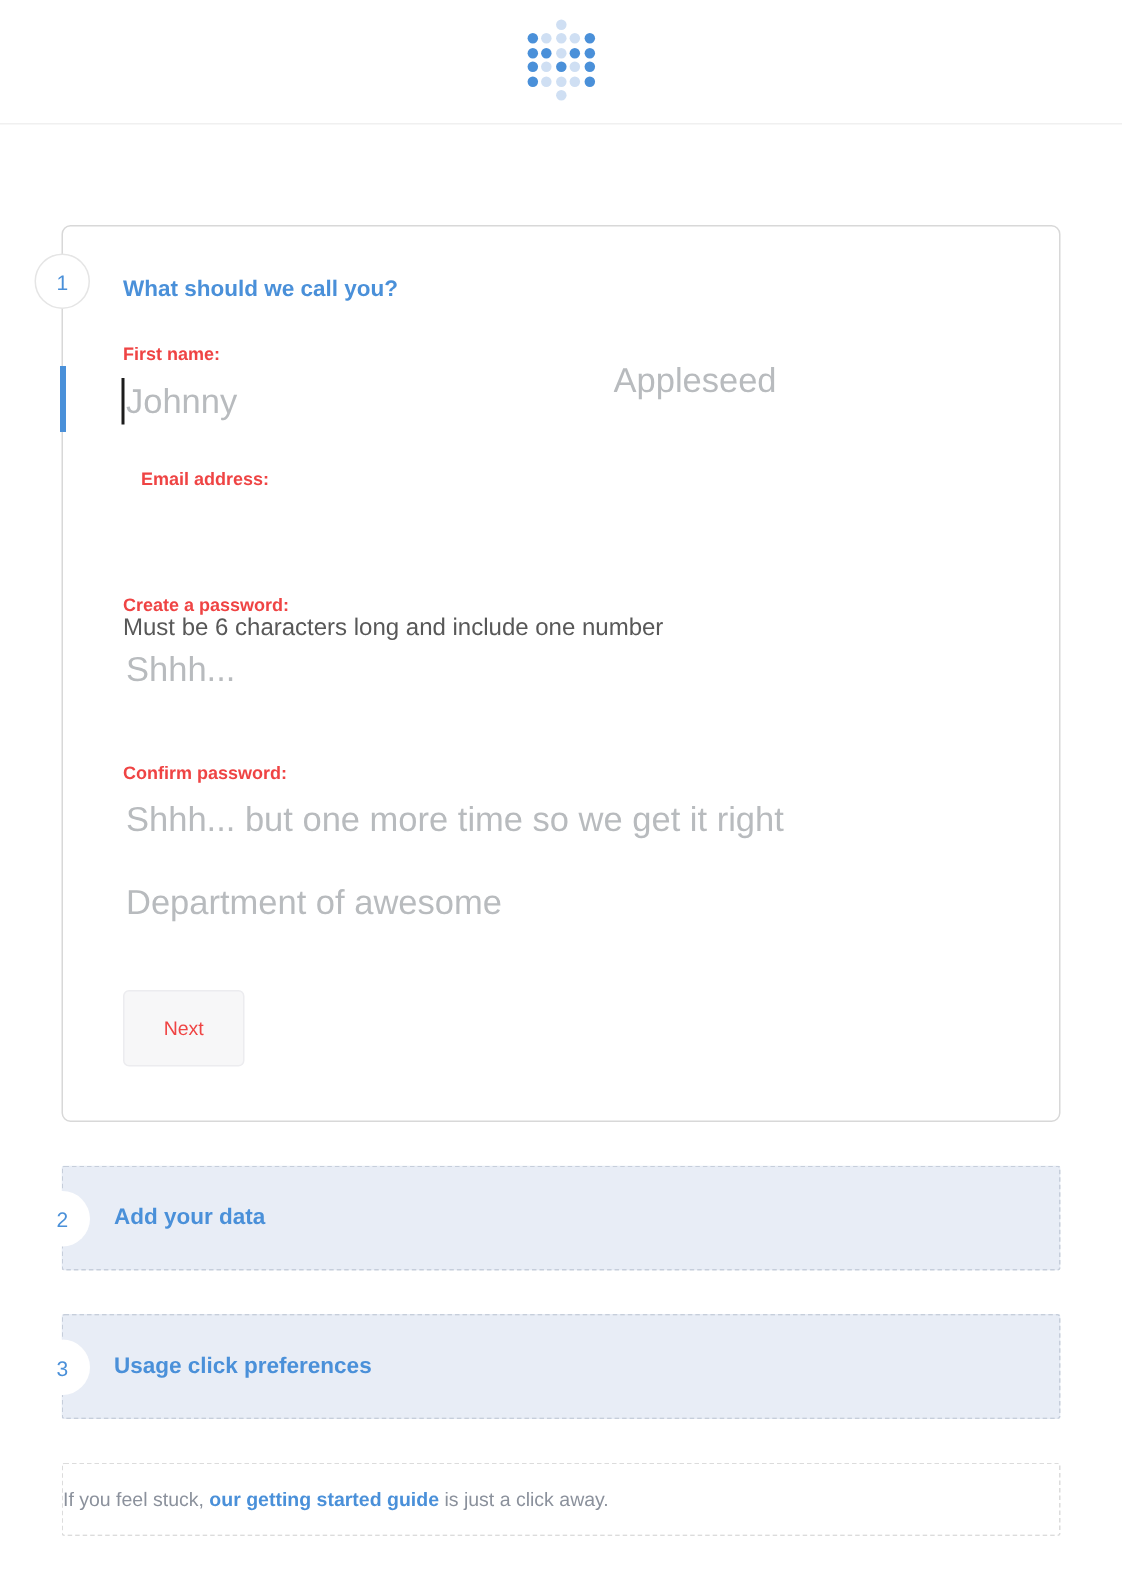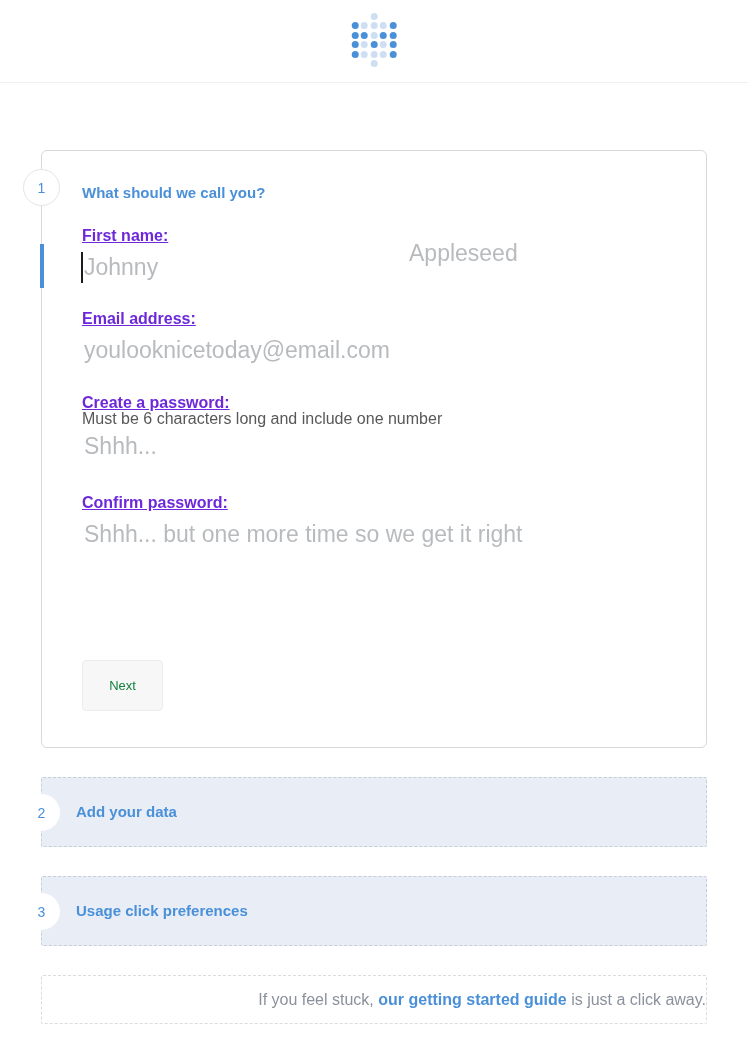--- a/index.html
+++ b/index.html
@@ -27,58 +27,58 @@
   .badge {
     position: absolute; width: 37px; height: 37px; border-radius: 50%;
     background: #fff; display: flex; align-items: center; justify-content: center;
     font-size: 14px; color: #4a90d9;
   }
   .card .badge { left: -19px; top: 18px; border: 1px solid #e5e5e5; }
   .focus-bar { position: absolute; left: -2px; top: 93px; width: 4px; height: 44px; background: #4a90d9; }
   .card-title { position: absolute; left: 40px; top: 33px; margin: 0; font-size: 15px; font-weight: bold; color: #4a90d9; }
 
   .field { position: absolute; }
-  .field .label { display: block; font-size: 16px; font-weight: bold; color: #6d28d9; line-height: 14px; text-decoration: underline; }
+  .field .label { display: block; font-size: 12px; font-weight: bold; color: #ef4444; line-height: 14px; }
   .field .hint { display: block; font-size: 16px; color: #585858; line-height: 15px; margin-top: 1px; }
   .field input {
     display: block; border: none; outline: none; background: transparent;
     margin-top: 8px; padding: 0 0 0 2px; height: 32px; width: 100%;
     font-family: Liberation Sans, sans-serif; font-size: 23px; color: #9b9b9b;
   }
   .field input::placeholder { color: #b8bbbe; opacity: 1; }
   .f-first  { left: 40px;  top: 78px;  width: 285px; }
   .f-last   { left: 365px; top: 78px;  width: 285px; }
-  .f-email  { left: 40px;  top: 161px; width: 584px; }
+  .f-email  { left: 52px;  top: 161px; width: 584px; }
   .f-pass   { left: 40px;  top: 245px; width: 584px; }
   .f-pass input { margin-top: 4px; }
-  .f-confirm{ left: 40px;  top: 345px; width: 584px; }
+  .f-confirm{ left: 40px;  top: 357px; width: 584px; }
   .f-company{ left: 40px;  top: 426px; width: 584px; }
   .caret { position: absolute; left: -1px; top: 23px; width: 2px; height: 31px; background: #1c1c1c; }
 
   .next-btn {
     position: absolute; left: 40px; top: 509px; width: 81px; height: 51px;
     background: #f7f7f8; border: 1px solid #ececef; border-radius: 4px;
-    color: #15803d; font-size: 13px; font-family: "Liberation Sans", sans-serif;
+    color: #ef4444; font-size: 13px; font-family: "Liberation Sans", sans-serif;
   }
 
   
   .step-box {
     position: absolute; left: 41px; width: 666px; height: 70px;
     background: #e8edf6; border: 1px dashed #c6cedb; border-radius: 2px;
   }
   .step-box .badge { left: -19px; top: 16px; }
   .step-box .title { margin: 0 0 0 34px; line-height: 68px; font-size: 15px; font-weight: bold; color: #4a90d9; }
   .step-2 { top: 777px; }
   .step-3 { top: 876px; }
 
   
   .footer {
     position: absolute; left: 41px; top: 975px; width: 666px; height: 49px;
     background: #fff; border: 1px dashed #dcdcdc; border-radius: 2px;
-    text-align: right; line-height: 47px; font-size: 16px; color: #8b919c;
+    text-align: left; line-height: 47px; font-size: 13px; color: #8b919c;
   }
   .footer .link { color: #4a90d9; font-weight: bold; text-decoration: none; cursor: pointer; }
 </style>
 </head>
 <body>
 
 <div class="page">
 
   <div class="header">
     <div class="logo">
@@ -127,35 +127,35 @@
       <input type="text" placeholder="Johnny" style="">
       <div class="caret"></div>
     </div>
 
     <div class="field f-last">
       <input type="text" placeholder="Appleseed" style="">
     </div>
 
     <div class="field f-email">
       <span class="label">Email address:</span>
-      <input type="text" placeholder="youlooknicetoday@email.com" style="">
     </div>
 
     <div class="field f-pass">
       <span class="label">Create a password:</span>
       <span class="hint">Must be 6 characters long and include one number</span>
       <input type="password" placeholder="Shhh..." style="">
     </div>
 
     <div class="field f-confirm">
       <span class="label">Confirm password:</span>
       <input type="password" placeholder="Shhh... but one more time so we get it right" style="">
     </div>
 
     <div class="field f-company">
+      <input type="text" placeholder="Department of awesome" style="">
     </div>
 
     <button class="next-btn">Next</button>
   </div>
 
   <div class="step-box step-2">
     <div class="badge">
       <span>2</span>
     </div>
     <h2 class="title">Add your data</h2>

